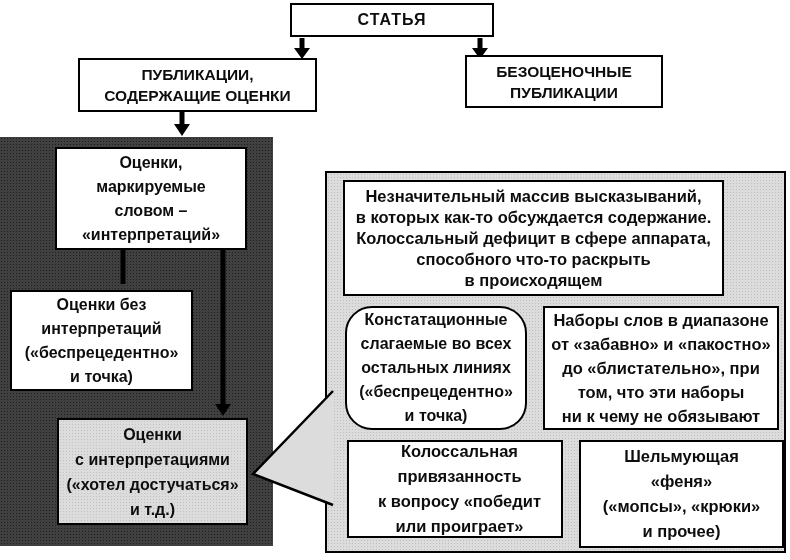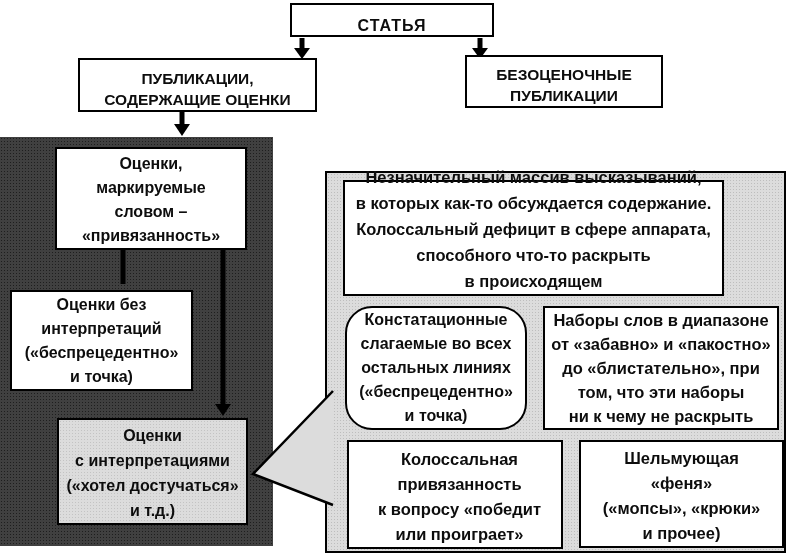--- a/index.html
+++ b/index.html
@@ -15,21 +15,21 @@
     width:790px;height:560px;
     background:var(--box-bg);
     overflow:hidden;
     font-family:"Liberation Sans", sans-serif;
     font-weight:bold;
     color:var(--text);
   }
   .node{
     position:absolute;
     box-sizing:border-box;
-    display:flex;align-items:flex-end;justify-content:center;
+    display:flex;align-items:center;justify-content:center;
     text-align:center;
     background:var(--box-bg);
     border:2px solid var(--line);
     z-index:3;
   }
   .label{white-space:pre-line;display:block;width:100%;}
   .panel{
     position:absolute;z-index:1;box-sizing:border-box;
   }
   .panel-dark{
@@ -96,62 +96,62 @@
 
   <div class="node" style="left:78px;top:58px;width:239px;height:54px;font-size:15.5px;line-height:21px;">
     <span class="label">ПУБЛИКАЦИИ,
 СОДЕРЖАЩИЕ ОЦЕНКИ</span>
   </div>
 
   <div class="node" style="left:55px;top:147px;width:192px;height:103px;font-size:16px;line-height:24px;">
     <span class="label">Оценки,
 маркируемые
 словом –
-«привязанность»</span>
+«интерпретаций»</span>
   </div>
 
   <div class="node" style="left:10px;top:290px;width:183px;height:101px;font-size:16px;line-height:24px;">
     <span class="label">Оценки без
 интерпретаций
 («беспрецедентно»
 и точка)</span>
   </div>
 
   <div class="node gray-box" style="left:57px;top:418px;width:191px;height:107px;font-size:16px;line-height:25px;">
     <span class="label">Оценки
 с интерпретациями
 («хотел достучаться»
 и т.д.)</span>
   </div>
 
-  <div class="node" style="left:343px;top:180px;width:381px;height:116px;font-size:16.5px;line-height:26px;">
+  <div class="node" style="left:343px;top:180px;width:381px;height:116px;font-size:16.5px;line-height:21px;">
     <span class="label">Незначительный массив высказываний,
 в которых как-то обсуждается содержание.
 Колоссальный дефицит в сфере аппарата,
 способного что-то раскрыть
 в происходящем</span>
   </div>
 
   <div class="node" style="left:345px;top:306px;width:182px;height:124px;font-size:16px;line-height:24px;border-radius:27px;">
     <span class="label">Констатационные
 слагаемые во всех
 остальных линиях
 («беспрецедентно»
 и точка)</span>
   </div>
 
   <div class="node" style="left:543px;top:306px;width:236px;height:124px;font-size:16.5px;line-height:24px;">
     <span class="label">Наборы слов в диапазоне
 от «забавно» и «пакостно»
 до «блистательно», при
 том, что эти наборы
-ни к чему не раскрыть</span>
+ни к чему не обязывают</span>
   </div>
 
-  <div class="node" style="left:347px;top:440px;width:216px;height:109px;font-size:16.5px;line-height:25px;padding-left:9px;">
+  <div class="node" style="left:347px;top:440px;width:216px;height:98px;font-size:16.5px;line-height:25px;padding-left:9px;">
     <span class="label">Колоссальная
 привязанность
 к вопросу «победит
 или проиграет»</span>
   </div>
 
   <div class="node" style="left:579px;top:440px;width:205px;height:108px;font-size:16.5px;line-height:25px;">
     <span class="label">Шельмующая
 «феня»
 («мопсы», «крюки»

